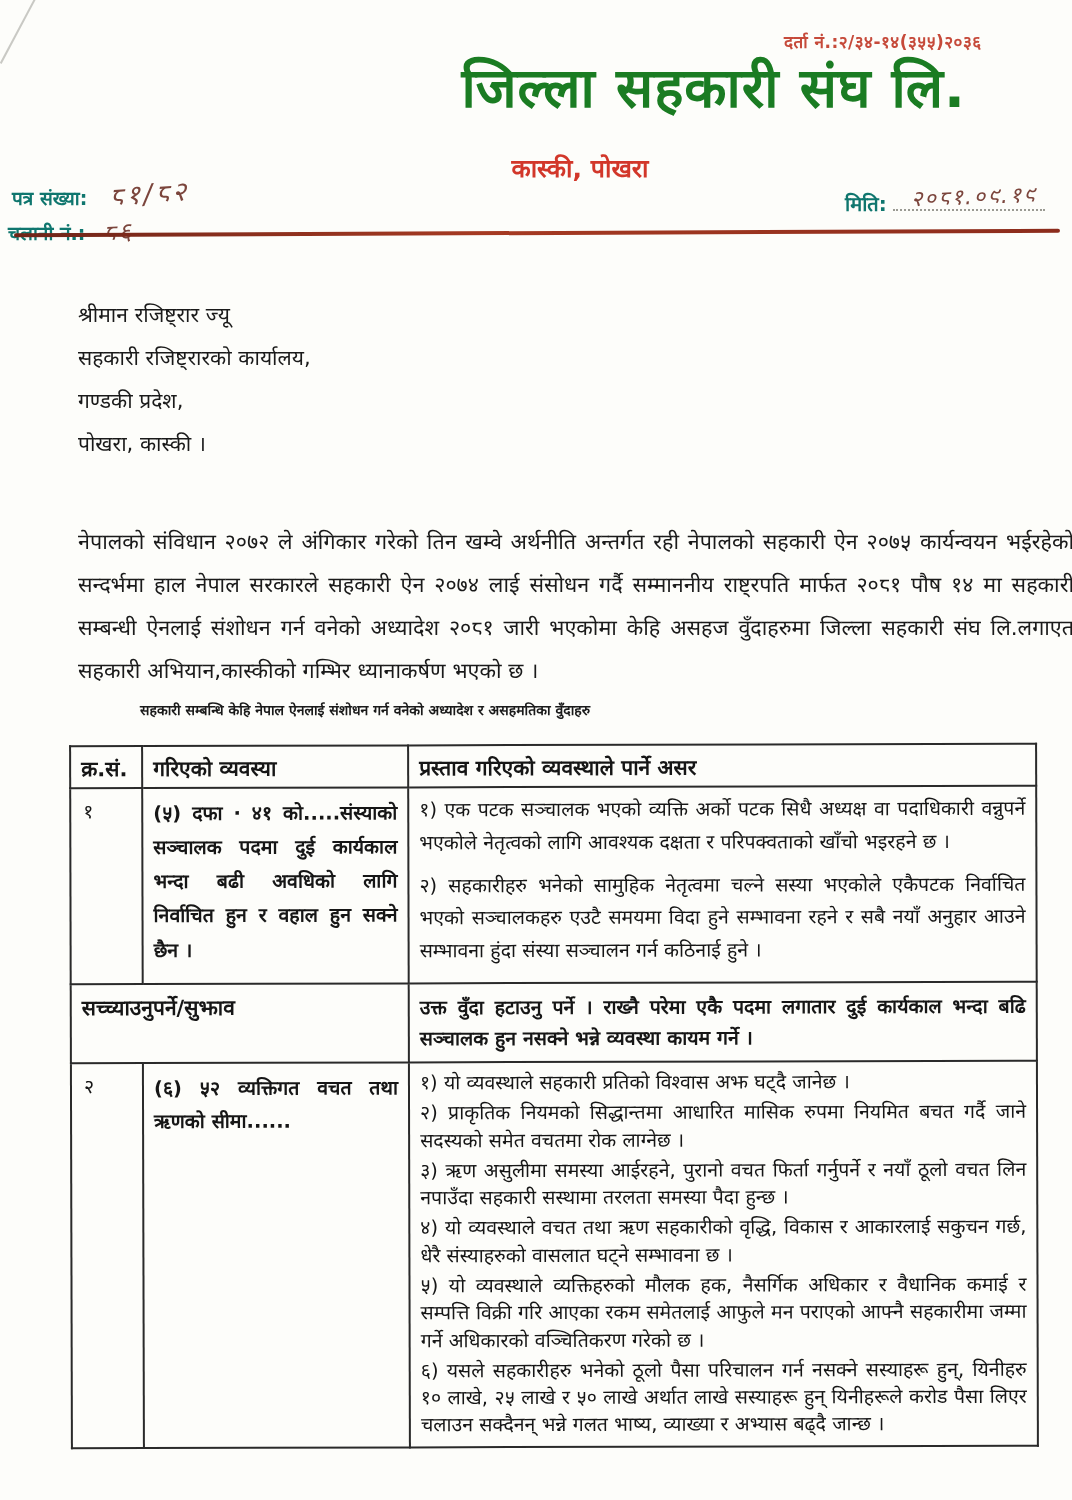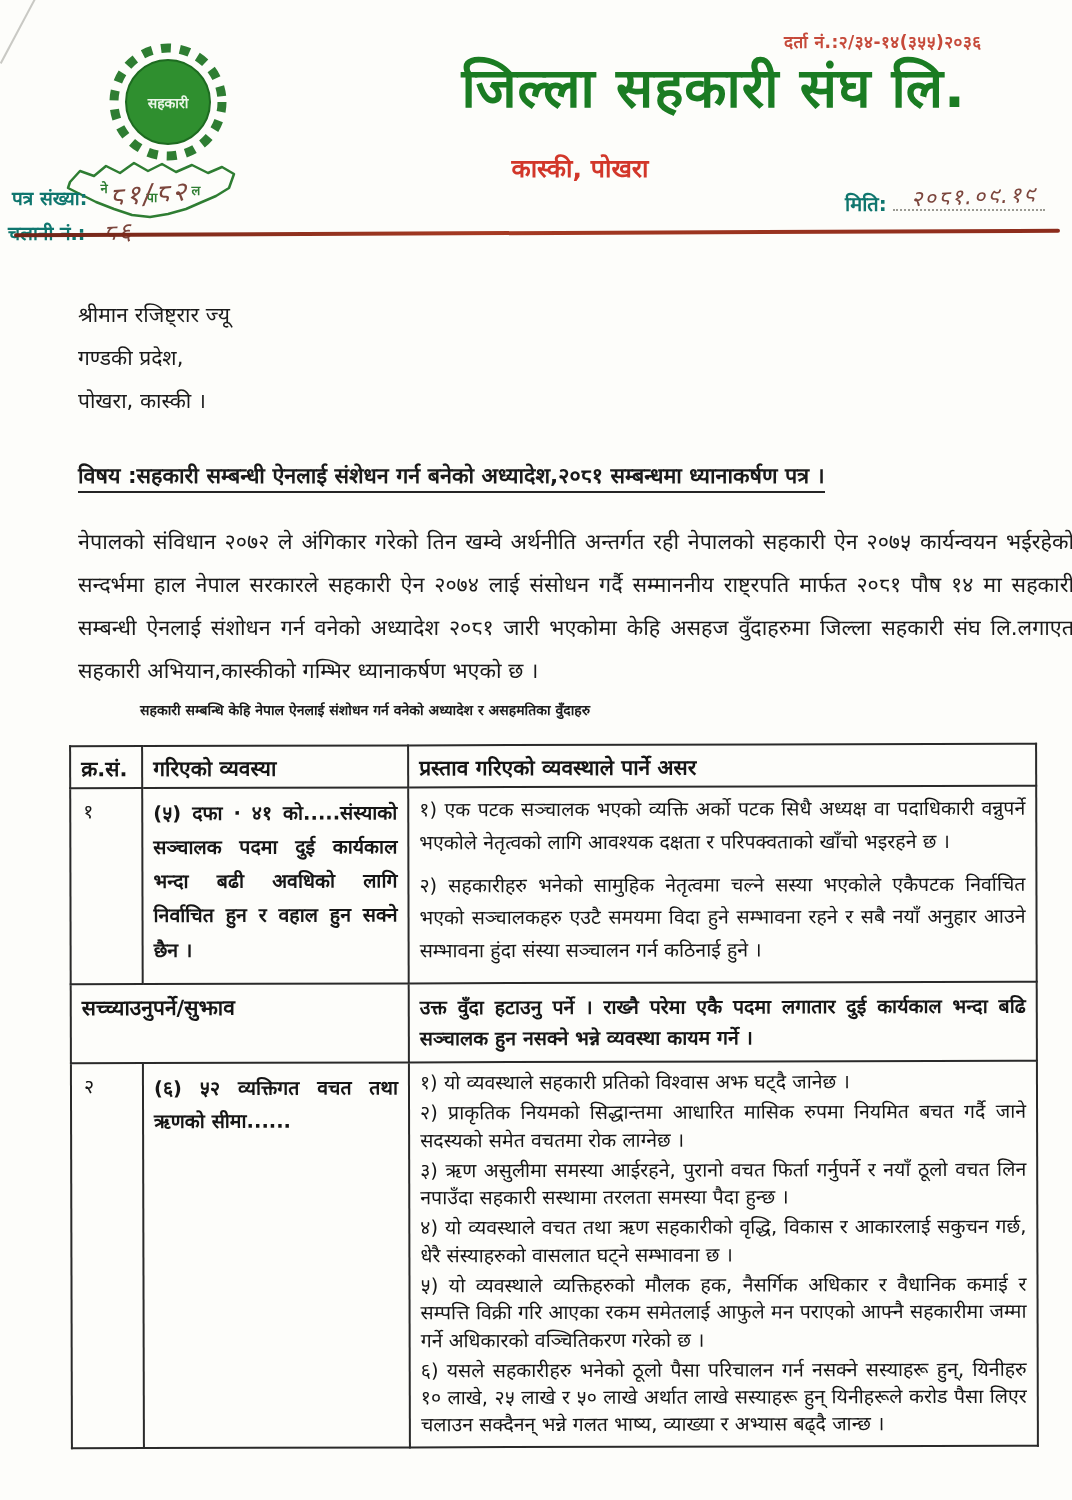--- a/index.html
+++ b/index.html
@@ -85,32 +85,20 @@
 </style>
 </head>
 <body>
 
 <div class="page">
 
   <div class="crease"></div>
 
   <div class="reg-no">दर्ता नं.:२/३४-१४(३५५)२०३६</div>
 
-  <div class="logo">
-    <svg width="210" height="210" viewBox="0 0 210 210">
-      <circle cx="112" cy="72" r="54" fill="none" stroke="#2e7d32" stroke-width="9" stroke-dasharray="10 9"></circle>
-      <circle cx="112" cy="72" r="42" fill="#2f8f2f" stroke="#1d6b20" stroke-width="2"></circle>
-      <text x="112" y="78" text-anchor="middle" font-size="14" fill="#eaf6e8" font-weight="bold">सहकारी</text>
-      <path d="M14,152 L24,141 L38,146 L50,136 L64,143 L78,133 L92,141 L106,134 L120,142 L136,135 L152,143 L166,137 L178,144
-               L173,158 L160,166 L146,172 L130,179 L112,184 L94,187 L76,185 L58,179 L40,172 L24,164 L12,158 Z" fill="none" stroke="#2e7d32" stroke-width="2.5" stroke-linejoin="round"></path>
-      <text x="48" y="163" text-anchor="middle" font-size="13" fill="#2e7d32" font-weight="bold">ने</text>
-      <text x="96" y="172" text-anchor="middle" font-size="13" fill="#2e7d32" font-weight="bold">पा</text>
-      <text x="140" y="165" text-anchor="middle" font-size="13" fill="#2e7d32" font-weight="bold">ल</text>
-    </svg>
-  </div>
 
   <h1 class="org-name" style="margin:0;">जिल्ला सहकारी संघ लि.</h1>
 
   <div class="location">कास्की, पोखरा</div>
 
   <div class="letter-no">
     <span class="field-label">पत्र संख्या:</span>
     <span class="handwrite">८१/८२</span>
   </div>
 
@@ -121,27 +109,25 @@
 
   <div class="miti">
     <span class="field-label">मिति:</span><span class="miti-dots"></span>
     <span class="handwrite miti-value">२०८१.०९.१९</span>
   </div>
 
   <div class="rule"></div>
 
   <div class="recipient">
     <div>श्रीमान रजिष्ट्रार ज्यू</div>
+    <div>सहकारी रजिष्ट्रारको कार्यालय,</div>
     <div>गण्डकी प्रदेश,</div>
     <div>पोखरा, कास्की ।</div>
   </div>
 
-  <div class="subject">
-    <span class="u">विषय :सहकारी सम्बन्धी ऐनलाई संशेधन गर्न बनेको अध्यादेश,२०८१ सम्बन्धमा ध्यानाकर्षण पत्र ।</span>
-  </div>
 
   <div class="body-par">नेपालको संविधान २०७२ ले अंगिकार गरेको तिन खम्वे अर्थनीति अन्तर्गत रही नेपालको सहकारी ऐन २०७५ कार्यन्वयन भईरहेको सन्दर्भमा हाल नेपाल सरकारले सहकारी ऐन २०७४ लाई संसोधन गर्दै सम्माननीय राष्ट्रपति मार्फत २०८१ पौष १४ मा सहकारी सम्बन्धी ऐनलाई संशोधन गर्न वनेको अध्यादेश २०८१ जारी भएकोमा केहि असहज वुँदाहरुमा जिल्ला सहकारी संघ लि.लगाएत सहकारी अभियान,कास्कीको गम्भिर ध्यानाकर्षण भएको छ ।</div>
 
   <div class="tbl-caption">सहकारी सम्बन्धि केहि नेपाल ऐनलाई संशोधन गर्न वनेको अध्यादेश र असहमतिका वुँदाहरु</div>
 
   <table class="main-table">
     <colgroup>
       <col style="width:72px">
         <col style="width:266px">
         <col>

